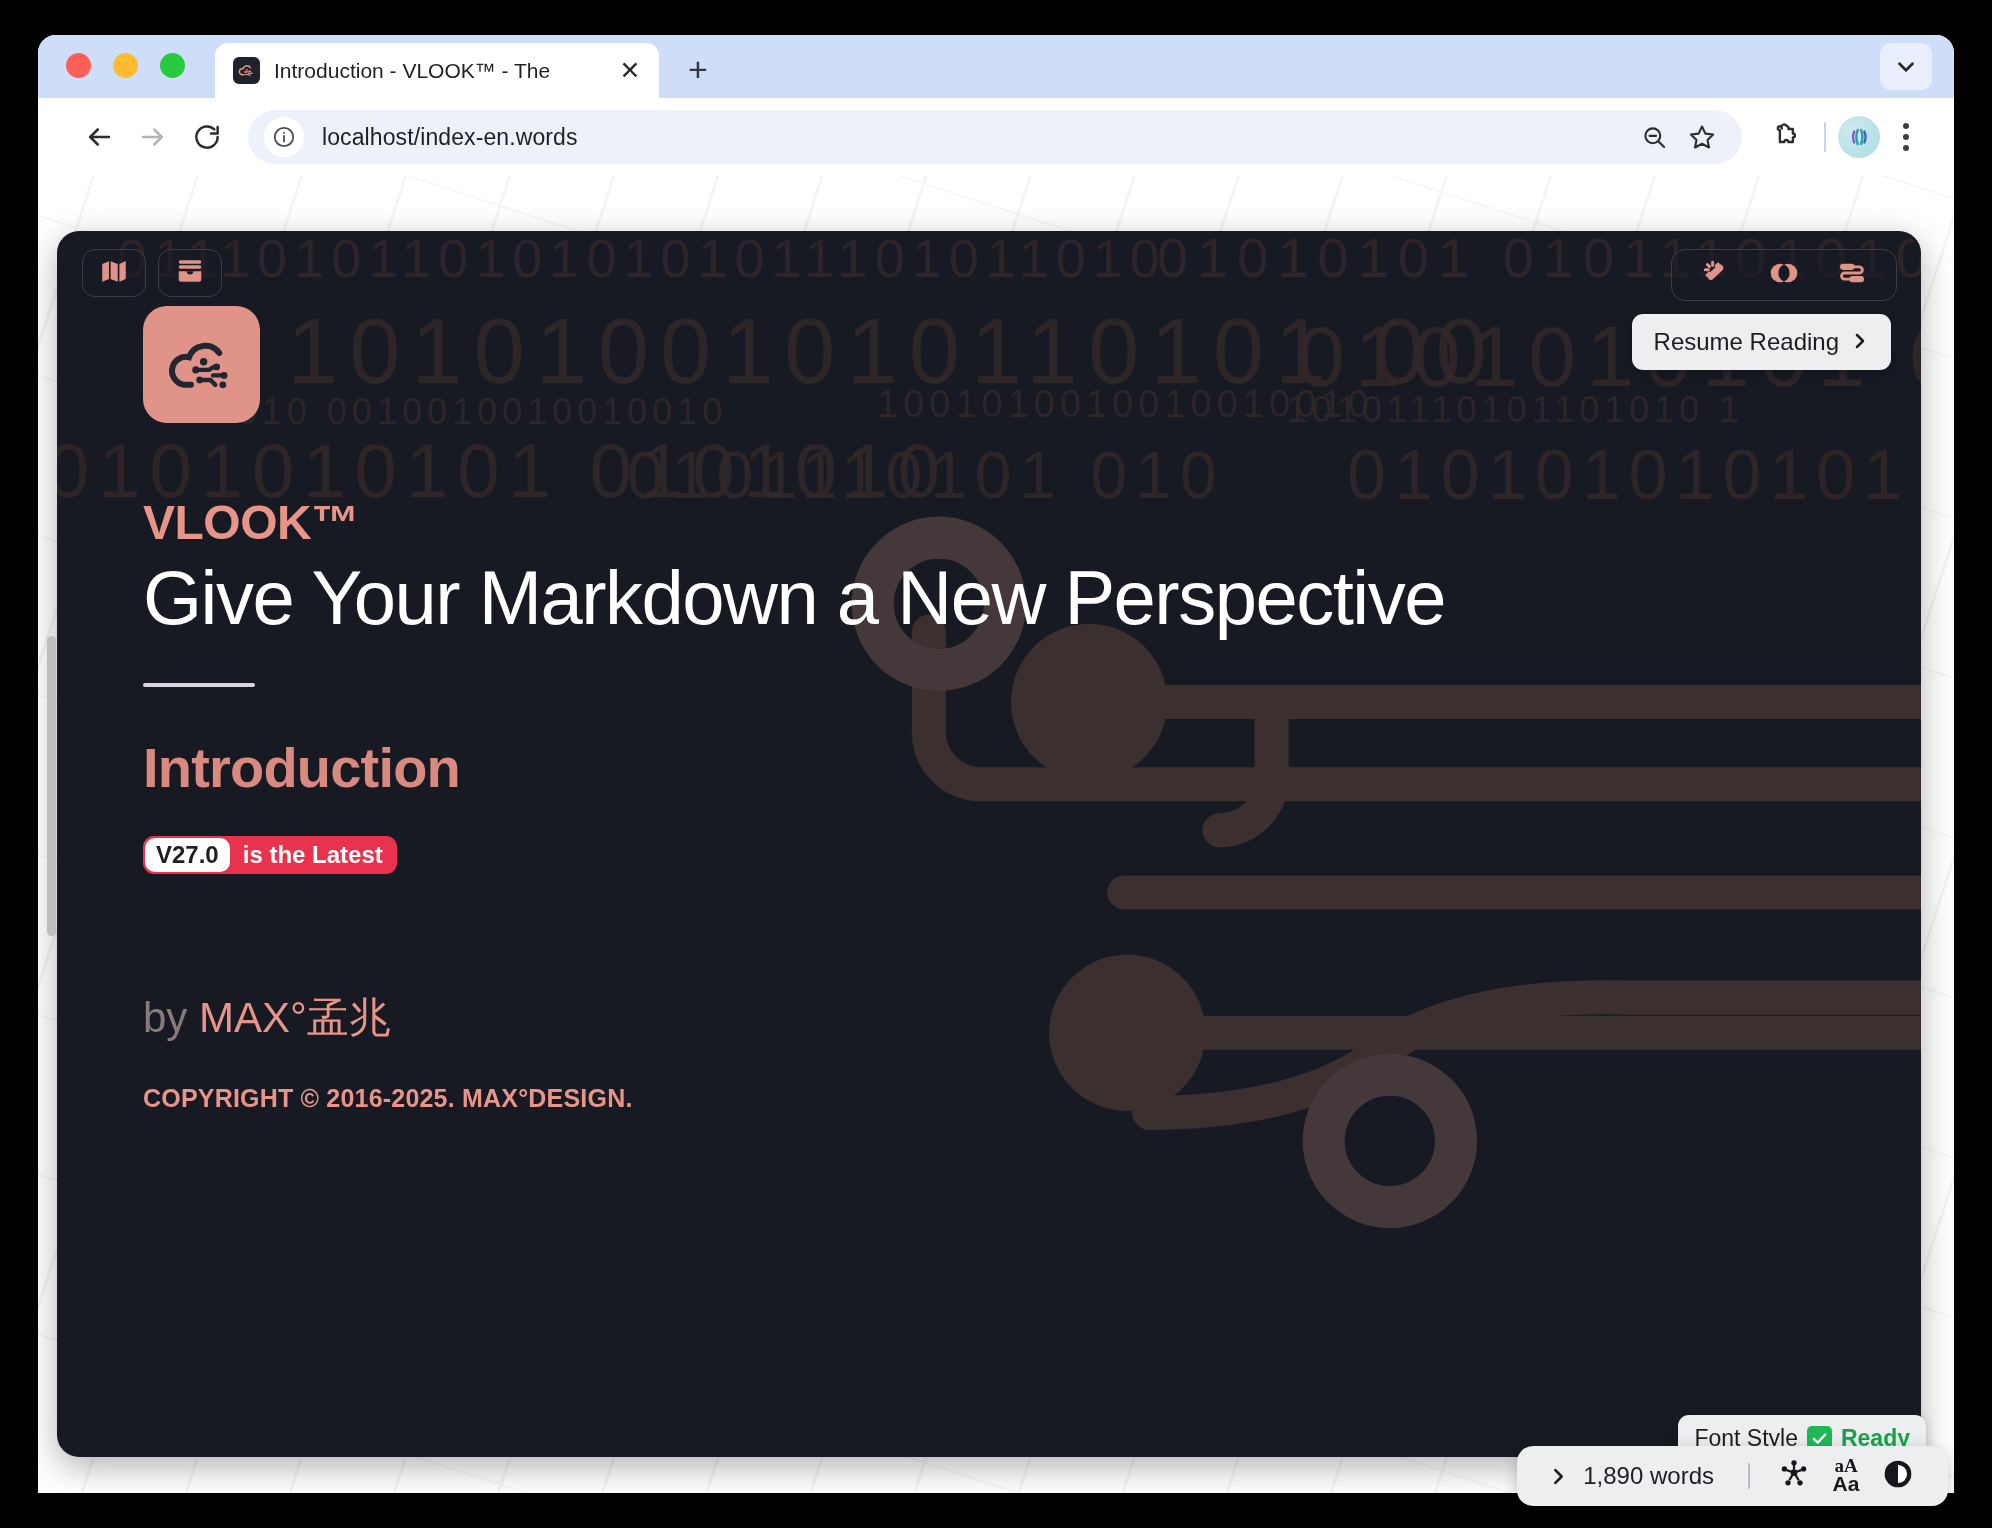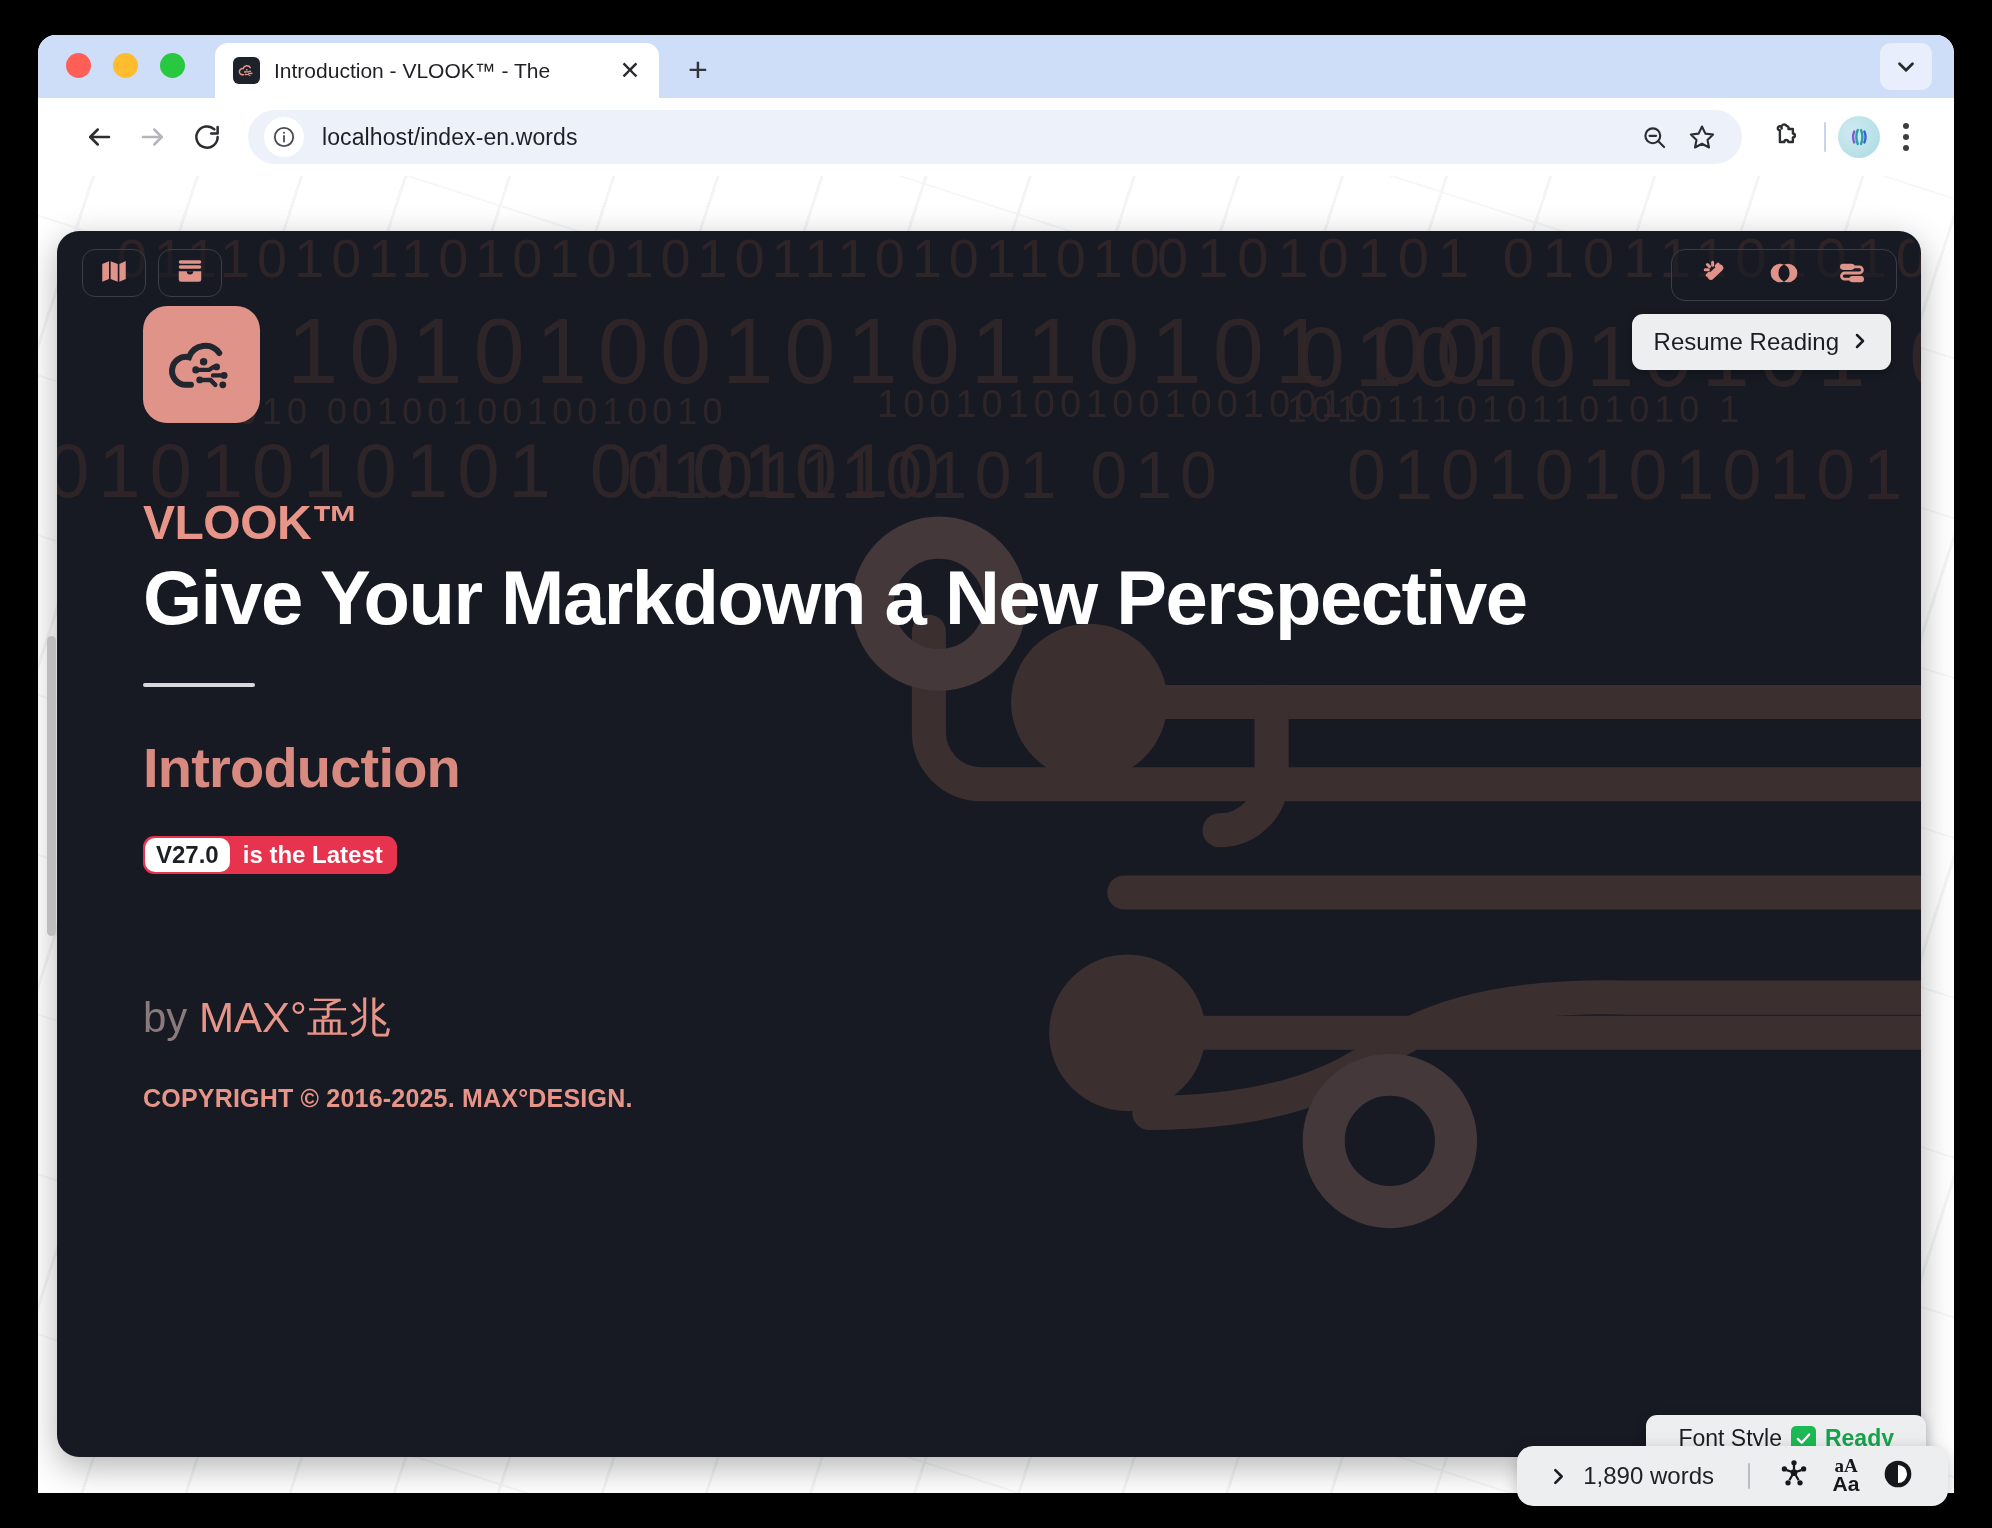--- a/index.html
+++ b/index.html
@@ -190,21 +190,21 @@
     background: #e09389;
     display: flex; align-items: center; justify-content: center;
   }
   .brand-name {
     margin-top: 72px;
     font-size: 48px; font-weight: 700; color: #e79489;
     letter-spacing: -.5px;
   }
   .cover-title {
     margin-top: 8px;
-    font-size: 76px; font-weight: 700; color: #ffffff;
+    font-size: 76px; font-weight: 400; color: #ffffff;
     letter-spacing: -1.5px; line-height: 1.06;
   }
   .rule { margin-top: 44px; width: 112px; height: 4px; background: #d9d9dd; border-radius: 2px; }
   .section-title {
     margin-top: 48px;
     font-size: 56px; font-weight: 700; color: #d98a80;
     letter-spacing: -.8px;
   }
   .badge {
     margin-top: 36px;
@@ -227,21 +227,21 @@
   .copyright {
     margin-top: 38px;
     font-size: 25px; font-weight: 700; color: #e79489;
     letter-spacing: .2px;
   }
 
   
   .toast {
     position: absolute; right: 28px; bottom: 32px;
     background: #eceef0; border-radius: 11px;
-    height: 46px; padding: 0 32px;
+    height: 46px; padding: 0 16px;
     display: flex; align-items: center; gap: 9px;
     font-size: 23px; color: #1c1d20; z-index: 60;
     box-shadow: 0 3px 12px rgba(0,0,0,.22);
   }
   .toast-check {
     width: 25px; height: 25px; border-radius: 5px;
     background: #1db954; display: flex; align-items: center; justify-content: center;
   }
   .toast-ready { color: #16a34a; font-weight: 700; }
 

